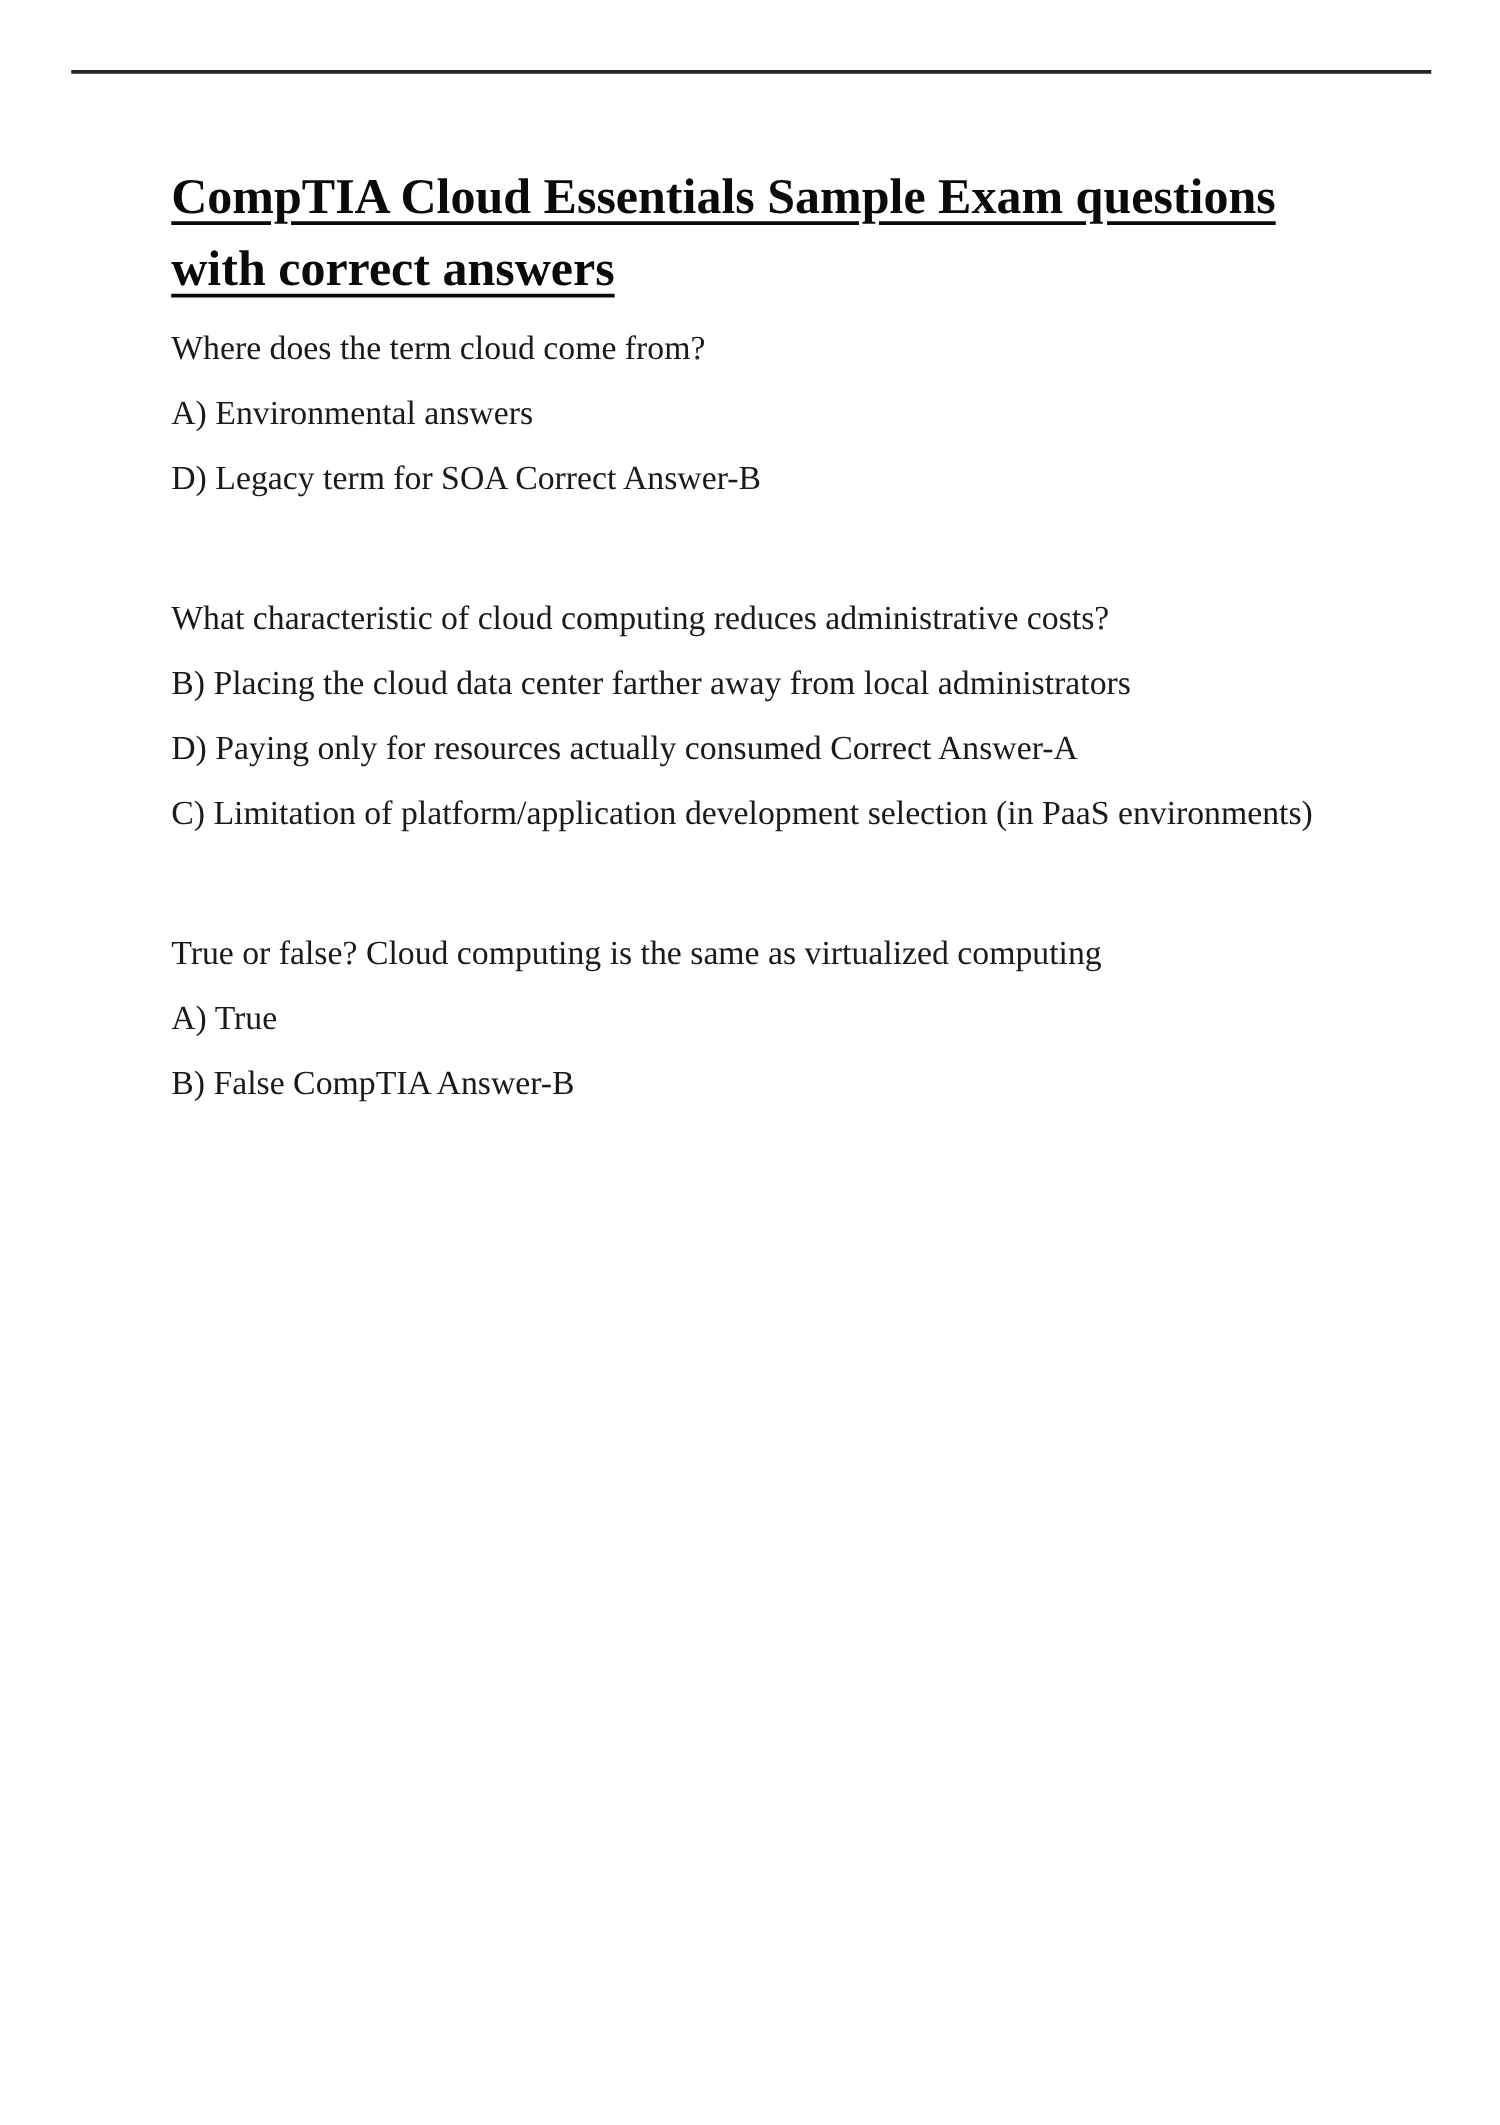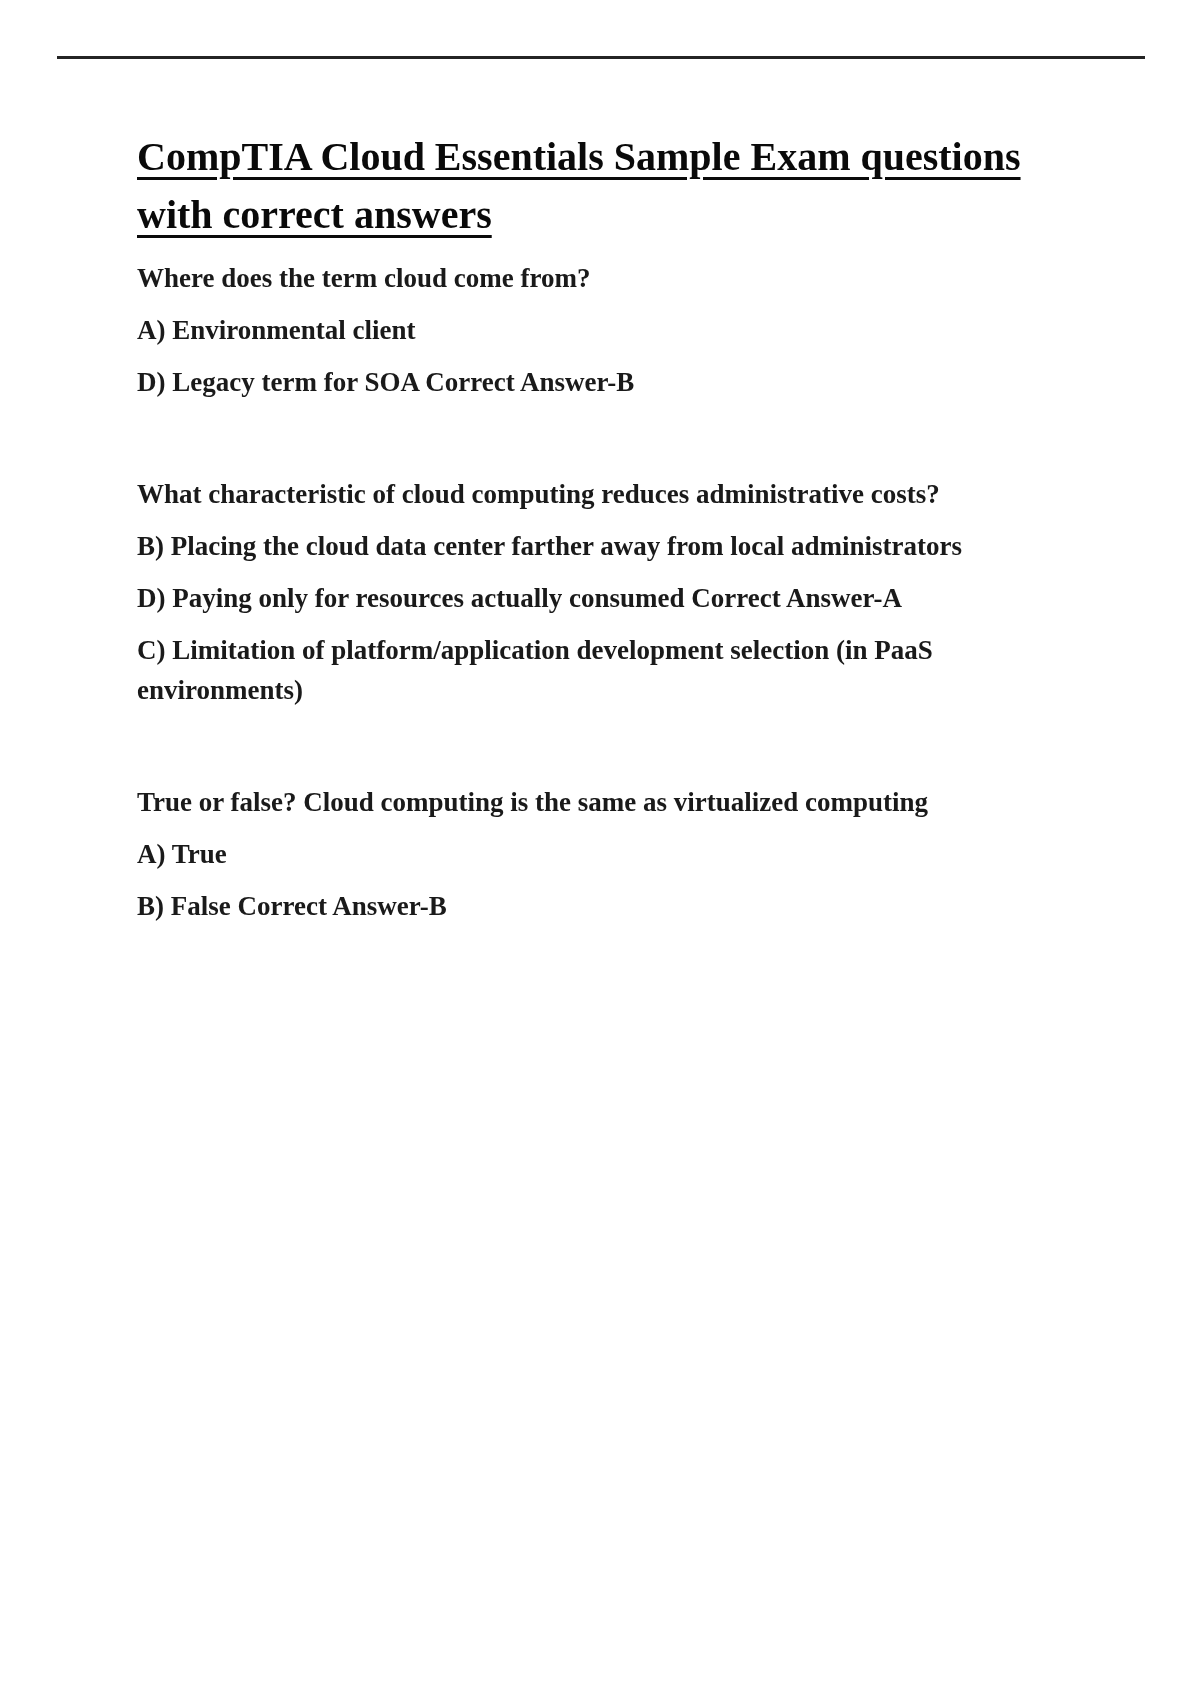--- a/index.html
+++ b/index.html
@@ -35,21 +35,20 @@
     color: #0a0a0a;
     text-decoration: underline;
     text-decoration-thickness: 3px;
     text-underline-offset: 7px;
   }
   .title-line {
     display: block;
   }
   .question-block {
     margin: 0;
-    font-weight: bold;
   }
   .question-block + .question-block {
     margin-top: 72px;
   }
   .question, .option {
     margin: 0 0 12px 0;
     font-size: 27px;
     line-height: 40px;
     color: #1a1a1a;
   }
@@ -61,33 +60,33 @@
   <div class="rule rule-top"></div>
 
   <div class="content">
     <h1 class="title">
       <span class="title-line">CompTIA Cloud Essentials Sample Exam questions</span>
       <span class="title-line">with correct answers</span>
     </h1>
 
     <section class="question-block">
       <p class="question">Where does the term cloud come from?</p>
-      <p class="option">A) Environmental client</p>
+      <p class="option">A) Environmental answers</p>
       <p class="option">D) Legacy term for SOA Correct Answer-B</p>
     </section>
 
     <section class="question-block">
       <p class="question">What characteristic of cloud computing reduces administrative costs?</p>
       <p class="option">B) Placing the cloud data center farther away from local administrators</p>
       <p class="option">D) Paying only for resources actually consumed Correct Answer-A</p>
       <p class="option">C) Limitation of platform/application development selection (in PaaS environments)</p>
     </section>
 
     <section class="question-block">
       <p class="question">True or false? Cloud computing is the same as virtualized computing</p>
       <p class="option">A) True</p>
-      <p class="option">B) False Correct Answer-B</p>
+      <p class="option">B) False CompTIA Answer-B</p>
     </section>
 
   </div>
 
   <div class="rule rule-bottom"></div>
 </div>
 
 </body></html>

